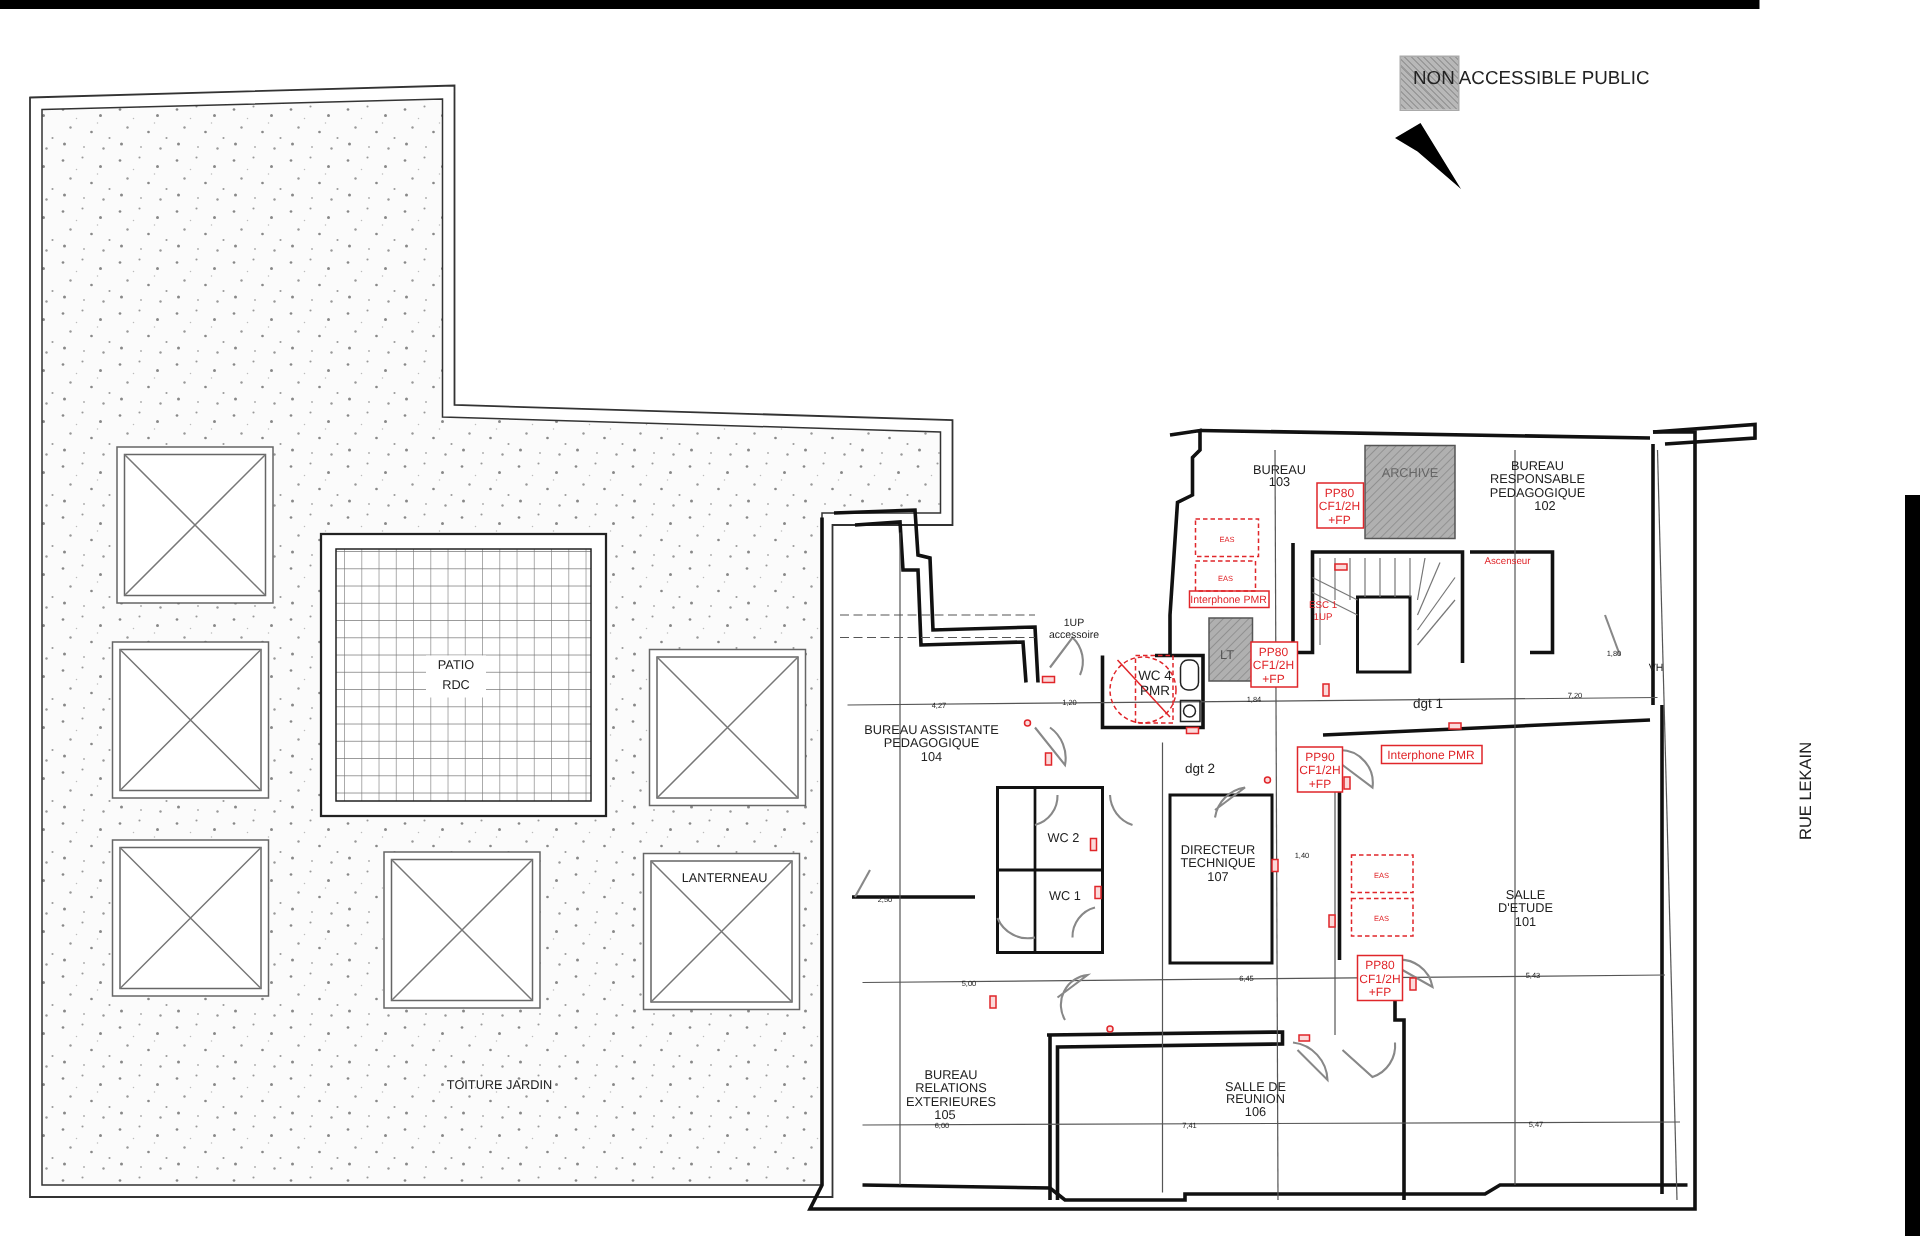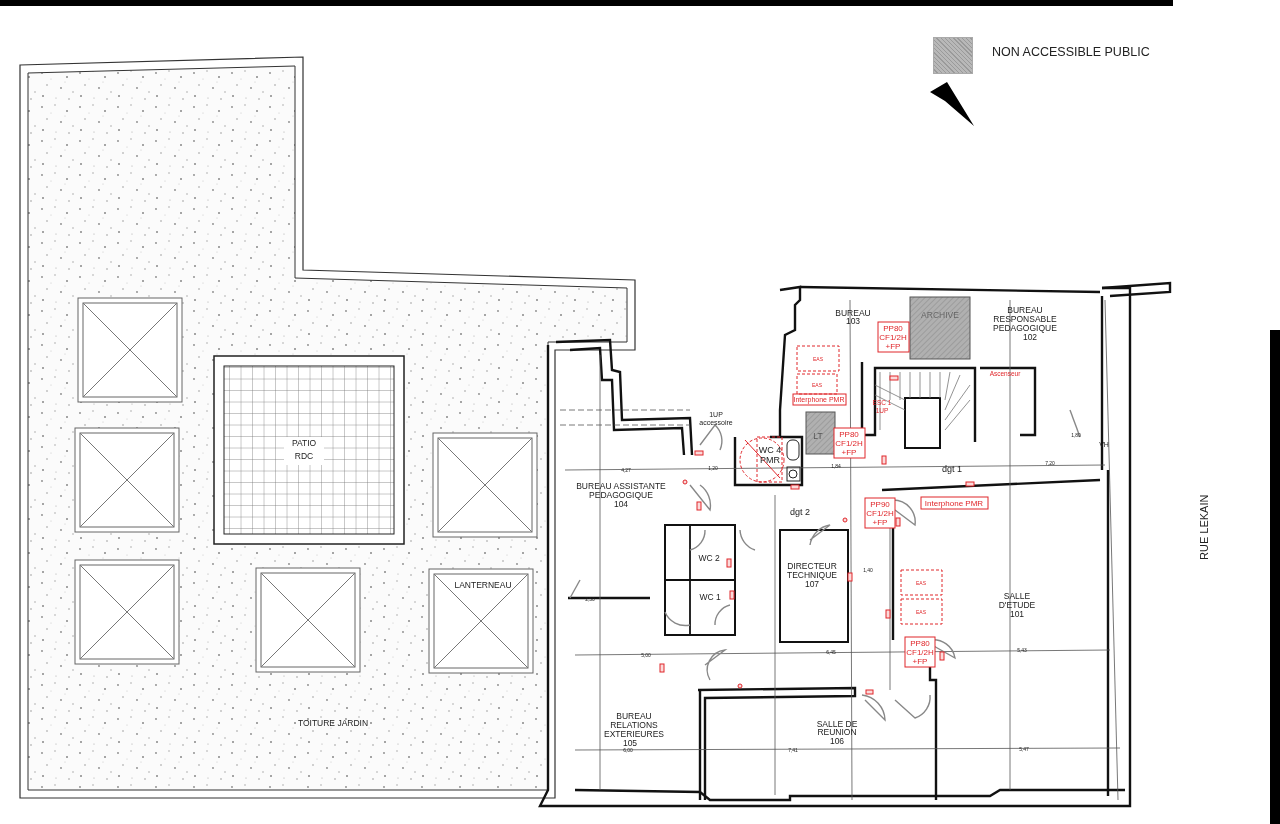--- a/index.html
+++ b/index.html
@@ -3,21 +3,21 @@
 <meta charset="utf-8">
 <style>
   html,body{margin:0;padding:0;background:#fff;}
   body{width:1280px;height:824px;position:relative;overflow:hidden;font-family:"Liberation Sans",sans-serif;}
   .topbar{position:absolute;left:0;top:0;width:1173px;height:6px;background:#000;}
   .rightbar{position:absolute;left:1270px;top:330px;width:10px;height:494px;background:#000;}
   svg{position:absolute;left:0;top:0;}
   .lbl{font-family:"Liberation Sans",sans-serif;font-size:8.5px;fill:#222;text-anchor:middle;}
   .lbl-sm{font-family:"Liberation Sans",sans-serif;font-size:7px;fill:#222;text-anchor:middle;}
   .red{font-family:"Liberation Sans",sans-serif;fill:#e0262a;text-anchor:middle;}
-  .legend-text{position:absolute;left:992px;top:45px;font-size:12.5px;color:#222;}
+  .legend-text{position:absolute;left:942px;top:45px;font-size:12.5px;color:#222;}
   .street{position:absolute;left:1198px;top:560px;transform:rotate(-90deg);transform-origin:left top;font-size:11px;color:#222;}
 </style>
 </head>
 <body>
 
 <div class="topbar"></div>
 <div class="rightbar"></div>
 
 <svg width="1280" height="824" viewBox="0 0 1280 824">
   <defs>

